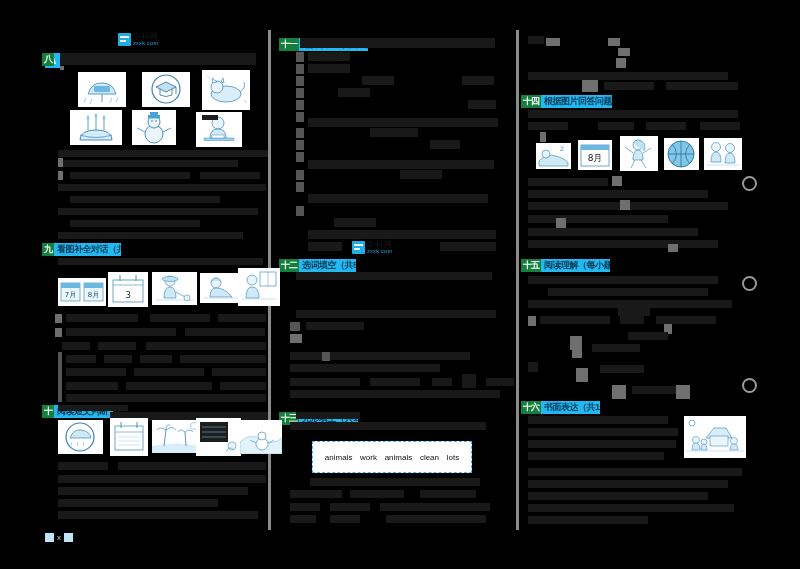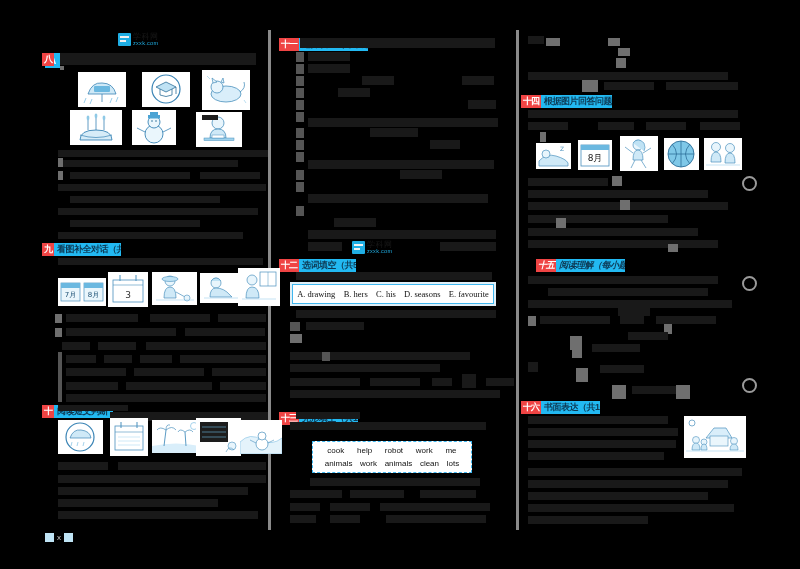--- a/index.html
+++ b/index.html
@@ -5,21 +5,21 @@
   html,body{margin:0;padding:0;background:#000;}
   body{width:800px;height:569px;position:relative;overflow:hidden;
        font-family:"Liberation Sans","DejaVu Sans",sans-serif;color:#fff;}
   .page{position:absolute;inset:0;background:#000;}
 
   
   .divider{position:absolute;top:30px;width:3px;height:500px;background:#8a8a8a;}
 
   
   .sec-head{position:absolute;display:flex;align-items:center;height:13px;}
-  .sec-num{background:#ef4444;color:#fff;font-size:9px;line-height:13px;
+  .sec-num{background:#15803d;color:#fff;font-size:9px;line-height:13px;
            padding:0 2px;font-weight:bold;letter-spacing:-1px;
            font-family:"DejaVu Sans",sans-serif;}
   .sec-title{background:#22b9f2;color:#0d3a55;font-size:9px;line-height:13px;
              padding:0 4px 0 3px;font-weight:bold;white-space:nowrap;
              position:relative;letter-spacing:-.5px;}
   .sec-title::after{content:"";position:absolute;right:-8px;top:0;
              border-top:6.5px solid transparent;border-bottom:6.5px solid transparent;
              border-left:8px solid #22b9f2;}
 
   
@@ -110,21 +110,21 @@
     <span class="sec-title" style="max-width:50px;overflow:hidden;">选词填空（共5分）</span>
   </div>
   <div class="sec-head" style="left:279px;top:412px;">
     <span class="sec-num">十三</span>
     <span class="sec-title" style="max-width:52px;overflow:hidden;">完形填空（共10分）</span>
   </div>
   <div class="sec-head" style="left:521px;top:95px;">
     <span class="sec-num">十四</span>
     <span class="sec-title" style="max-width:64px;overflow:hidden;">根据图片回答问题（共5分）</span>
   </div>
-  <div class="sec-head" style="left:536px;top:259px;font-style:italic;">
+  <div class="sec-head" style="left:521px;top:259px;">
     <span class="sec-num">十五</span>
     <span class="sec-title" style="max-width:62px;overflow:hidden;">阅读理解（每小题1分，共10分）</span>
   </div>
   <div class="sec-head" style="left:521px;top:401px;">
     <span class="sec-num">十六</span>
     <span class="sec-title" style="max-width:52px;overflow:hidden;">书面表达（共10分）</span>
   </div>
 
   <div class="rl" style="left:60px;top:53px;width:196px;height:12px;"></div>
   <div class="rl g" style="left:60px;top:66px;width:4px;height:4px;"></div>
@@ -510,36 +510,22 @@
       <circle cx="12" cy="24" r="3.5" fill="#e8f5fc" stroke="#4a90bd" stroke-width=".6"></circle>
       <path d="M8 34 Q8 27 12 27 Q16 27 16 34 Z" fill="#cfe9f7" stroke="#4a90bd" stroke-width=".6"></path>
       <circle cx="20" cy="26" r="3" fill="#e8f5fc" stroke="#4a90bd" stroke-width=".6"></circle>
       <path d="M17 34 Q17 28 20 28 Q23 28 23 34 Z" fill="#cfe9f7" stroke="#4a90bd" stroke-width=".6"></path>
       <circle cx="50" cy="25" r="3.5" fill="#e8f5fc" stroke="#4a90bd" stroke-width=".6"></circle>
       <path d="M46 34 Q46 28 50 28 Q54 28 54 34 Z" fill="#cfe9f7" stroke="#4a90bd" stroke-width=".6"></path>
       <line x1="2" y1="35" x2="60" y2="35" stroke="#9fd2ec" stroke-width=".6"></line>
     </svg>
   </div>
 
-  <div class="optbox" style="left:292px;top:284px;width:200px;height:18px;">
-    <span class="opt">A. drawing</span>
-    <span class="opt">B. hers</span>
-    <span class="opt">C. his</span>
-    <span class="opt">D. seasons</span>
-    <span class="opt">E. favourite</span>
-  </div>
 
   <div class="wordbox" style="left:312px;top:441px;width:158px;height:30px;">
-    <div class="wordrow">
-      <span>cook</span>
-      <span>help</span>
-      <span>robot</span>
-      <span>work</span>
-      <span>me</span>
-    </div>
     <div class="wordrow">
       <span>animals</span>
       <span>work</span>
       <span>animals</span>
       <span>clean</span>
       <span>lots</span>
     </div>
   </div>
 
   <div class="foot" style="left:45px;top:533px;">

